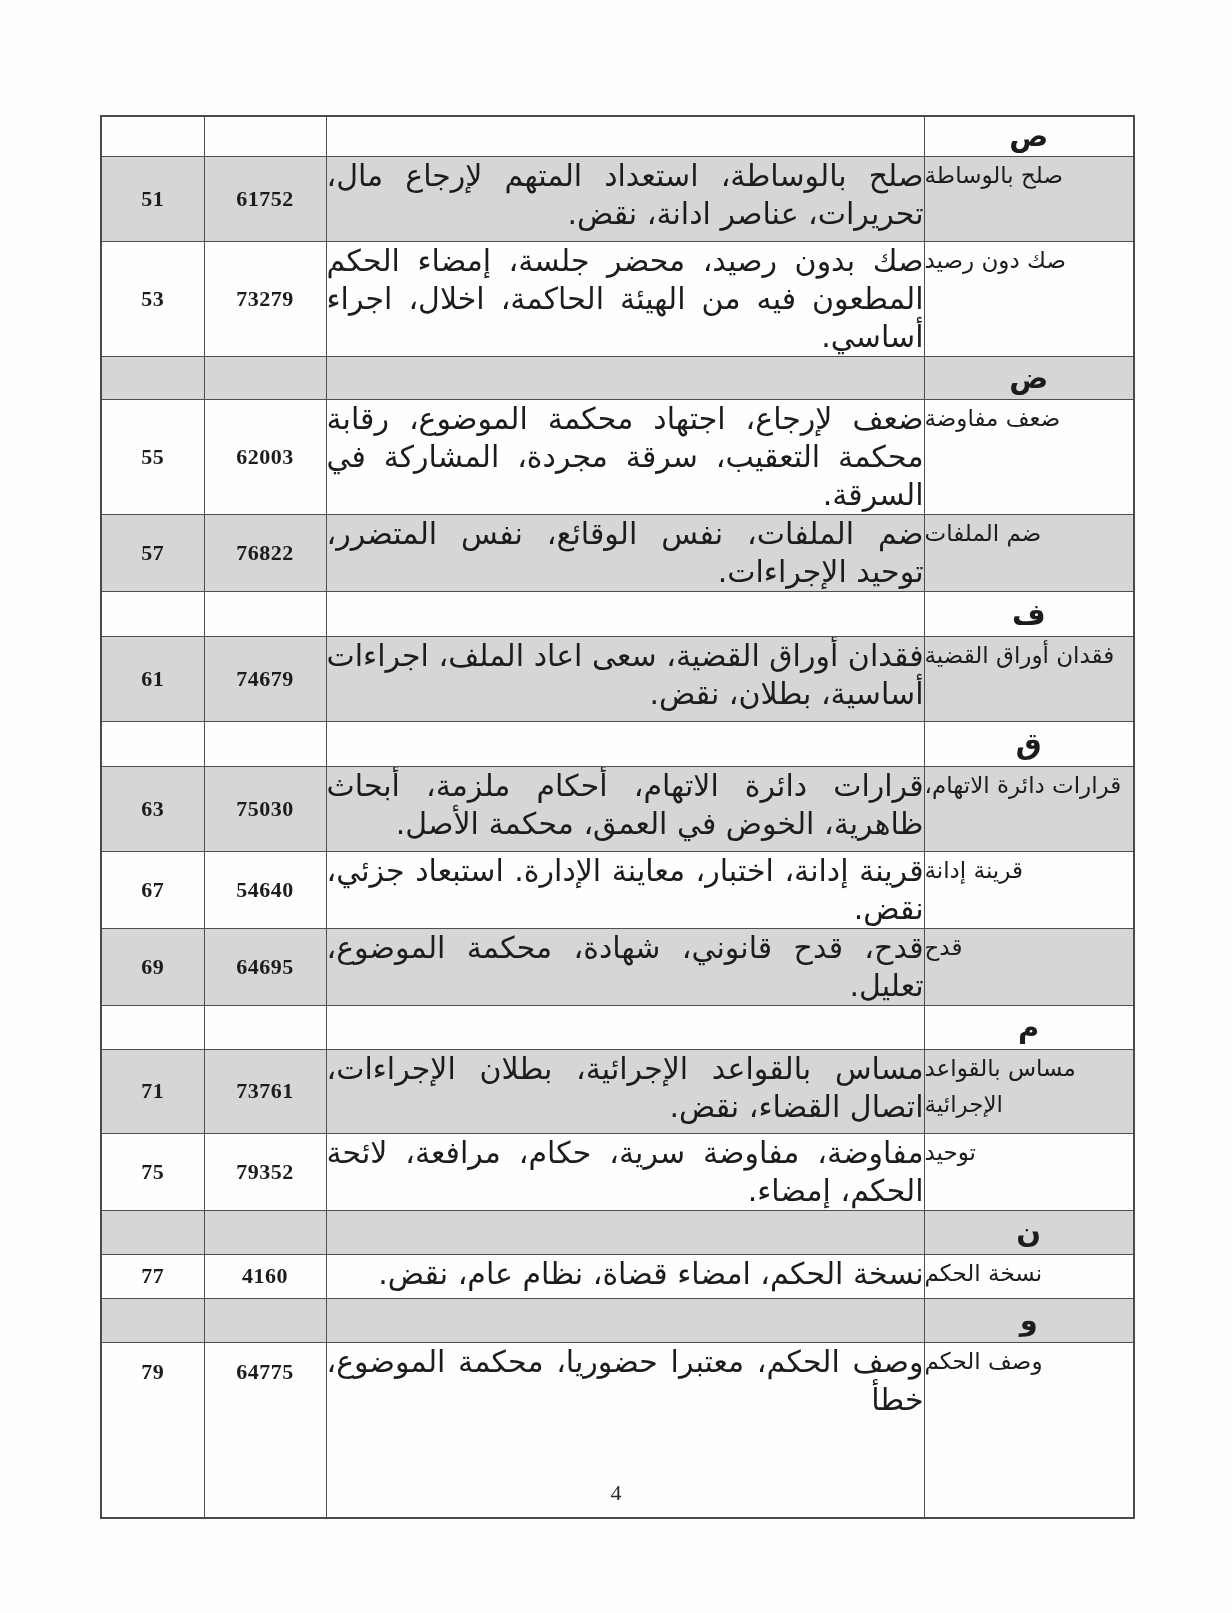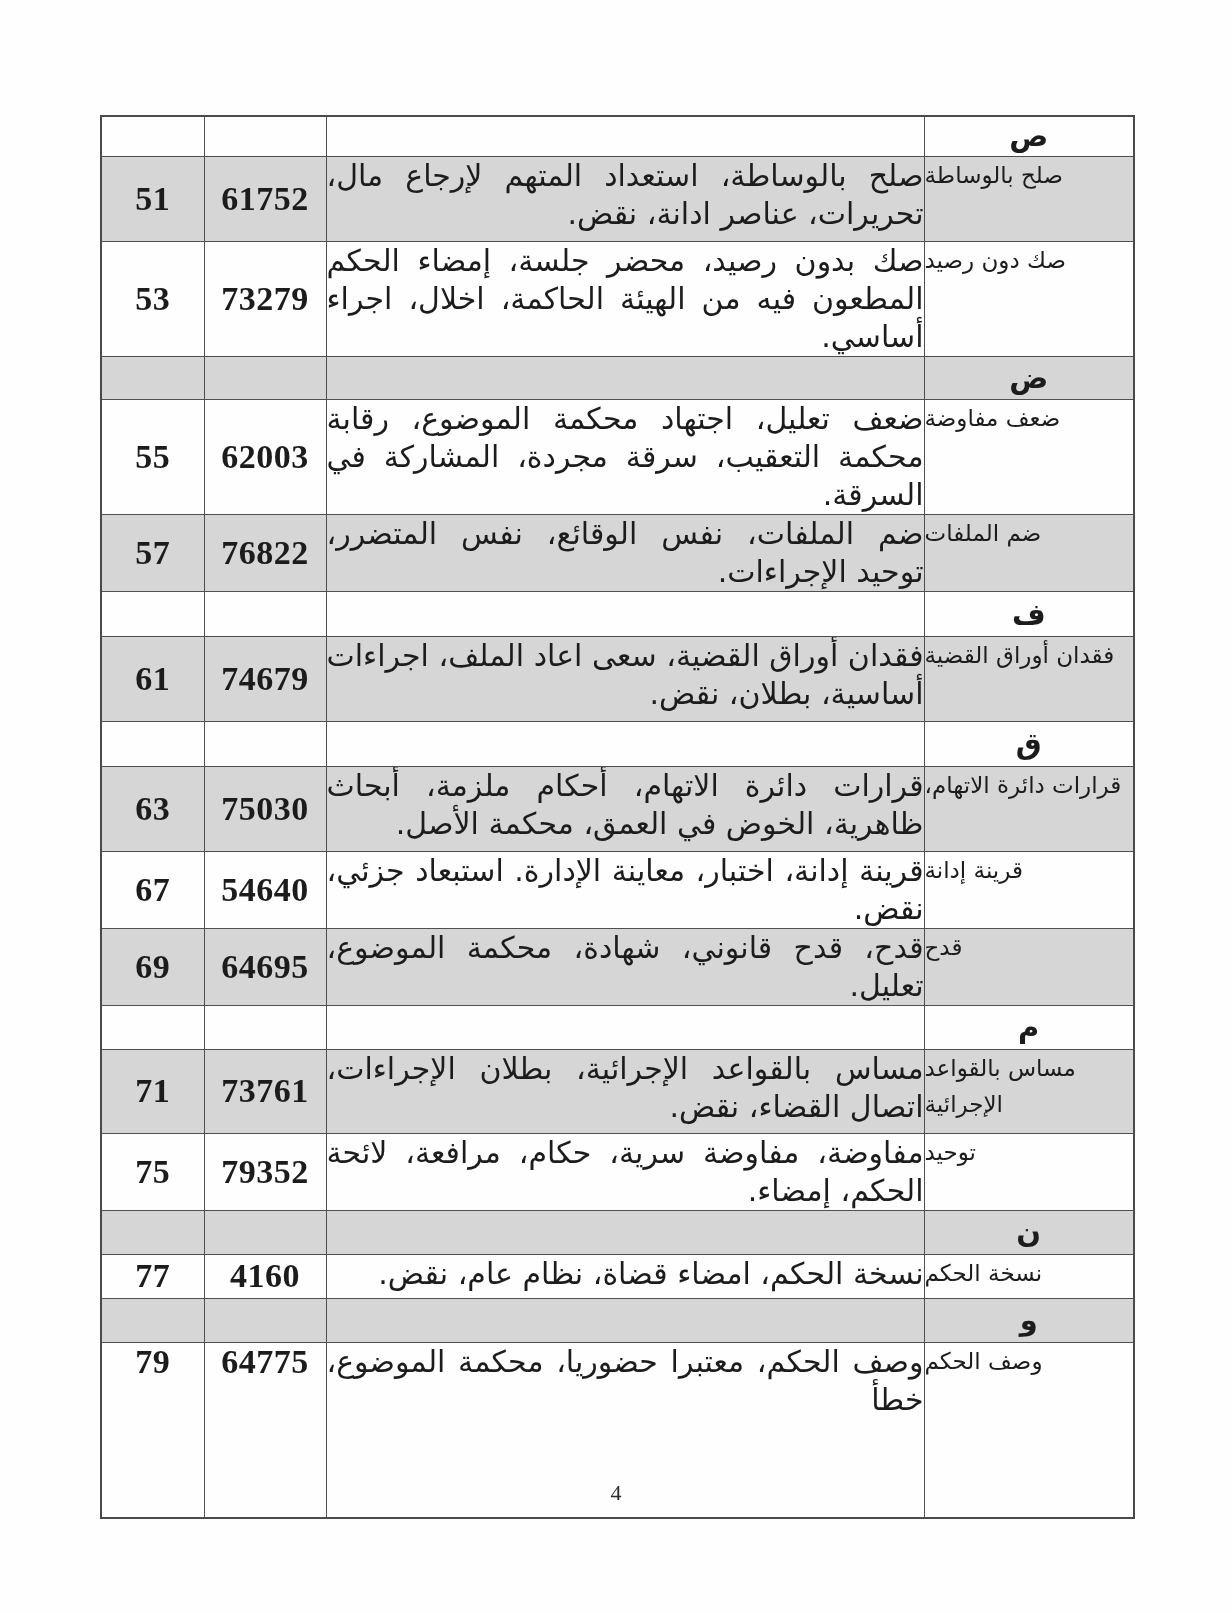--- a/index.html
+++ b/index.html
@@ -55,33 +55,34 @@
     font-size: 30px;
     line-height: 38px;
     text-align: justify;
     text-justify: inter-word;
   }
   td.code-cell, td.page-cell {
     text-align: center;
     vertical-align: middle;
     font-family: "Liberation Serif", "DejaVu Serif", serif;
     font-weight: bold;
-    font-size: 34px;
+    font-size: 22px;
     letter-spacing: 0.5px;
   }
   td.section-cell {
     text-align: center;
     vertical-align: middle;
     font-weight: bold;
     font-size: 29px;
     padding: 2px 0 6px;
   }
   tr.row-tall td.code-cell,
   tr.row-tall td.page-cell {
     vertical-align: top;
+    padding-top: 16px;
   }
   .page-footer {
     position: absolute;
     left: 0;
     top: 1480px;
     width: 100%;
     text-align: center;
     font-family: "Liberation Serif", "DejaVu Serif", serif;
     font-size: 22px;
     color: #2a2a2a;
@@ -119,21 +120,21 @@
           <td class="page-cell"><span>53</span></td>
         </tr>
         <tr class="shaded" style="height: 43px;">
           <td class="section-cell"><span>ض</span></td>
           <td class="desc-cell"></td>
           <td class="code-cell"></td>
           <td class="page-cell"></td>
         </tr>
         <tr style="height: 86px;">
           <td class="term-cell"><span>ضعف مفاوضة</span></td>
-          <td class="desc-cell"><span>ضعف تعليل، اجتهاد محكمة الموضوع، رقابة محكمة التعقيب، سرقة مجردة، المشاركة في السرقة.</span></td>
+          <td class="desc-cell"><span>ضعف لإرجاع، اجتهاد محكمة الموضوع، رقابة محكمة التعقيب، سرقة مجردة، المشاركة في السرقة.</span></td>
           <td class="code-cell"><span>62003</span></td>
           <td class="page-cell"><span>55</span></td>
         </tr>
         <tr class="shaded" style="height: 44px;">
           <td class="term-cell"><span>ضم الملفات</span></td>
           <td class="desc-cell"><span>ضم الملفات، نفس الوقائع، نفس المتضرر، توحيد الإجراءات.</span></td>
           <td class="code-cell"><span>76822</span></td>
           <td class="page-cell"><span>57</span></td>
         </tr>
         <tr style="height: 45px;">

